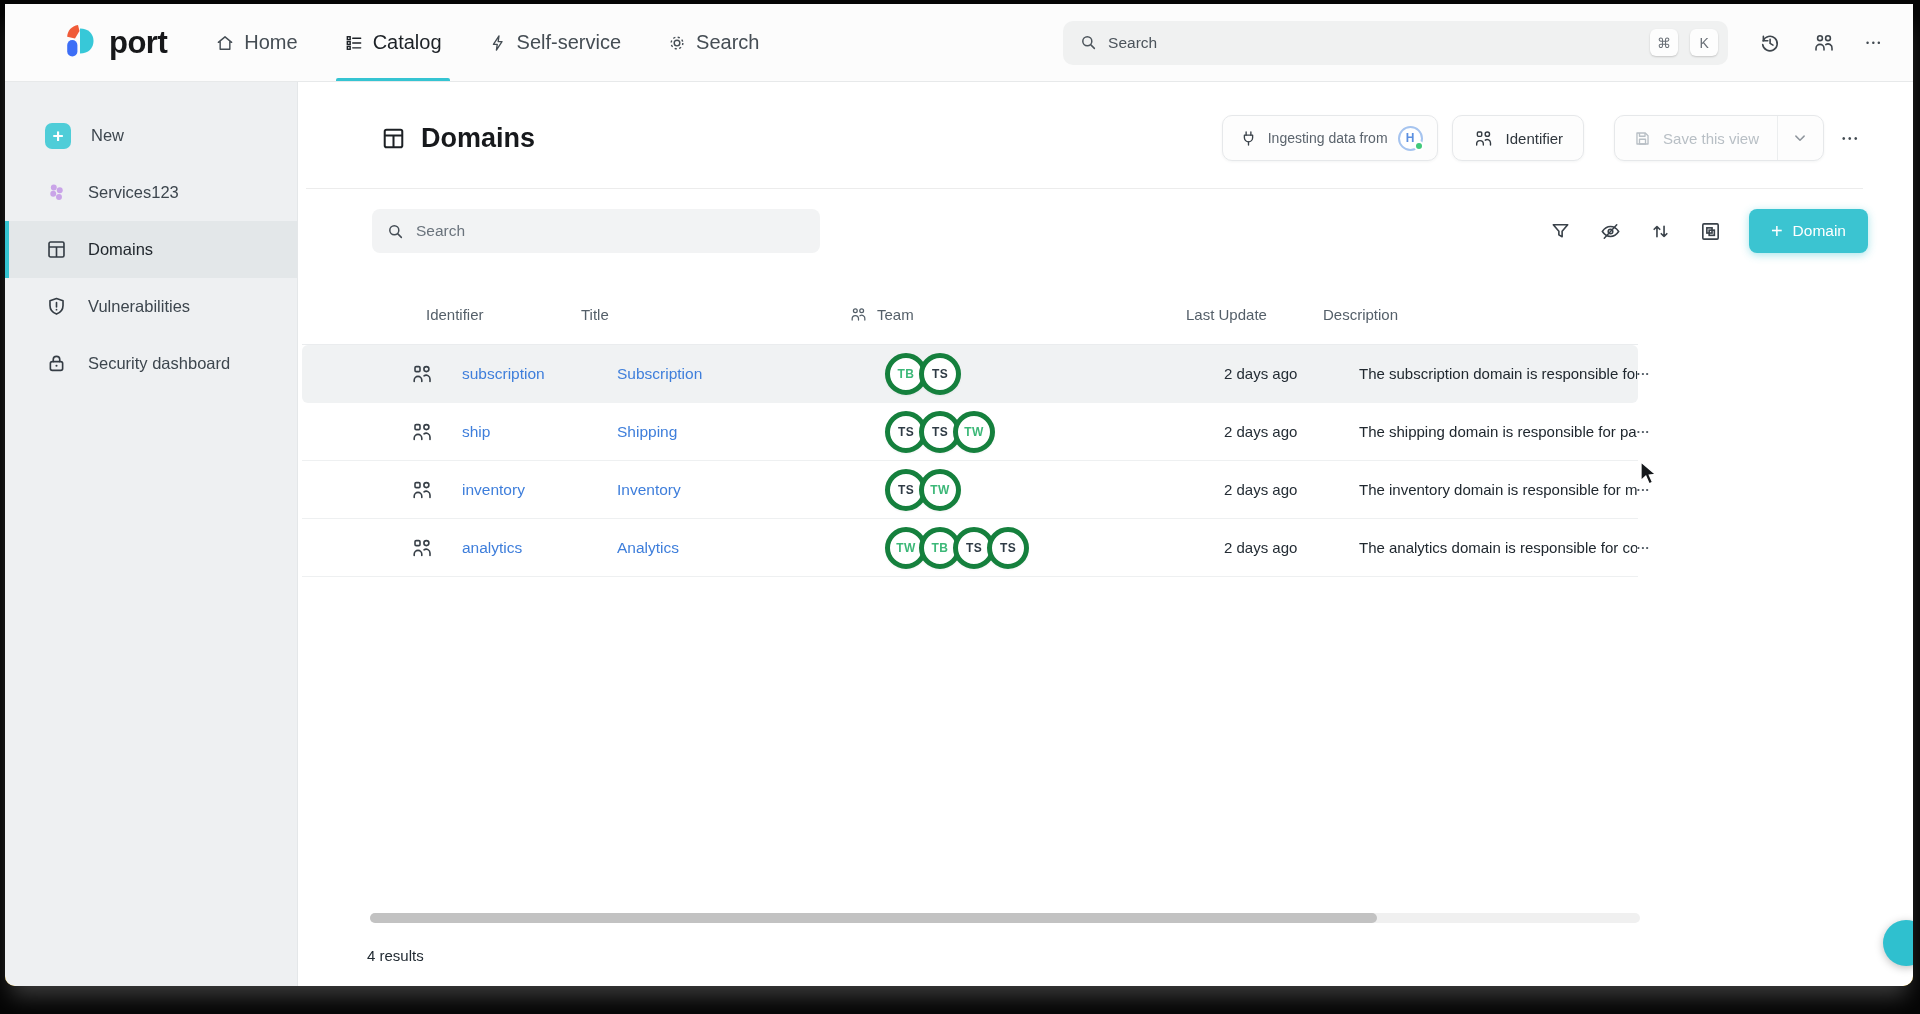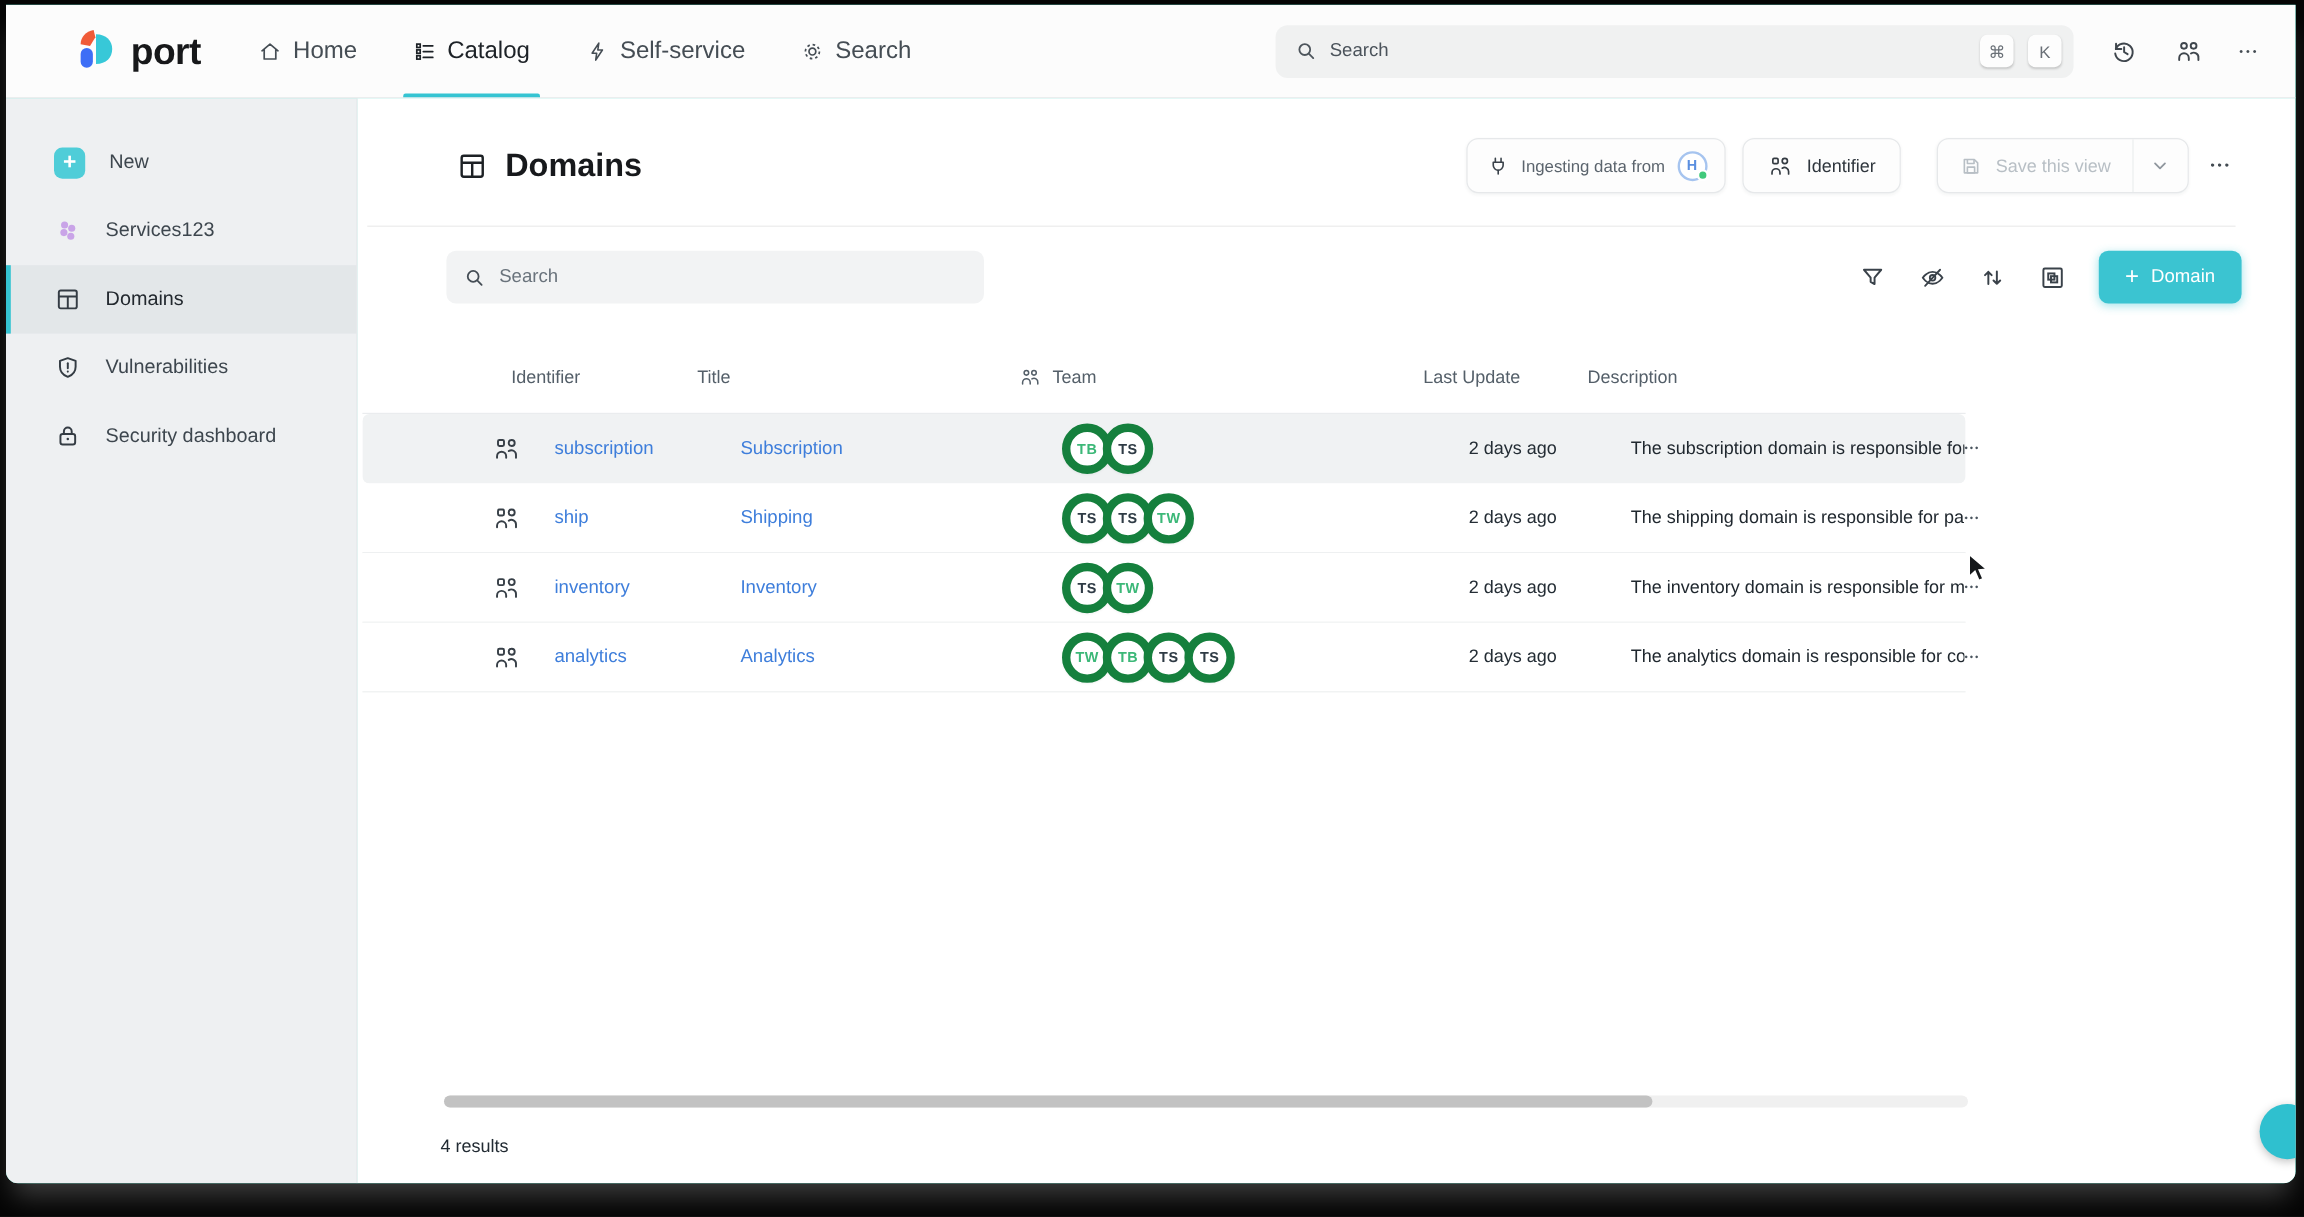--- a/index.html
+++ b/index.html
@@ -1,19 +1,19 @@
 <!DOCTYPE html>
 <html><head>
 <meta charset="utf-8">
 <style>
   * { margin:0; padding:0; box-sizing:border-box; }
   html,body { width:1920px; height:1014px; overflow:hidden; background:#050505;
     font-family:"Liberation Sans", sans-serif; }
   .app { position:absolute; left:5px; top:4px; width:1908px; height:982px;
-    background:#5eead4; border-radius:0 0 10px 10px; overflow:hidden;
+    background:#eab308; border-radius:0 0 10px 10px; overflow:hidden;
     box-shadow:0 16px 22px -6px rgba(255,255,255,.22); display:flex; flex-direction:column; }
 
   
   .topbar { height:78px; flex:0 0 78px; background:#fcfcfc; border-bottom:1px solid #e7e9ea;
     display:flex; align-items:stretch; padding:0 30px 0 58px; }
   .logo { display:flex; align-items:center; gap:10px; }
   .logo-text { font-size:31px; font-weight:800; color:#17181a; letter-spacing:-.5px; }
   .nav { display:flex; margin-left:48px; gap:46px; }
   .nav-item { position:relative; display:flex; align-items:center; gap:9px; font-size:20px;
     color:#454d54; cursor:pointer; }
@@ -104,21 +104,21 @@
     align-items:center; }
   .thead { height:60px; border-bottom:1px solid #eaecee; font-size:15px; color:#545f69; }
   .thead .th-team { display:flex; align-items:center; gap:9px; }
   .thead .th-team svg { width:19px; height:19px; color:#545f69; }
   .trow { height:58px; border-bottom:1px solid #eef0f1; background:#fff;padding-left:36px; }
   .trow.hl { background:#f0f2f3; border-radius:6px; border-bottom-color:transparent; }
   .icon-cell { padding-left:72px; display:flex; }
   .icon-cell svg { width:24px; height:24px; color:#373f47; }
   .link { font-size:15.5px; color:#3e7edb; text-decoration:none; cursor:pointer; }
   .team-cell { display:flex; }
-  .badge { width:42px; height:42px; border-radius:50%; background:#fff; border:7px solid #15803d;
+  .badge { width:42px; height:42px; border-radius:50%; background:#fff; border:5px solid #15803d;
     box-shadow:0 1px 2px rgba(20,30,40,.05); display:flex; align-items:center; justify-content:center;
     font-size:12px; font-weight:700; letter-spacing:.4px; }
   .badge + .badge { margin-left:-8px; }
   .badge-green { color:#3cb878; }
   .badge-dark { color:#2f3b45; }
   .date { font-size:15px; color:#242d35; padding-left:2px; }
   .desc { font-size:15px; color:#20282f; white-space:nowrap; overflow:hidden; }
   .row-dots { font-size:8px; color:#4a545e; letter-spacing:1.6px; cursor:pointer; }
 
   .spacer { flex:1; }

